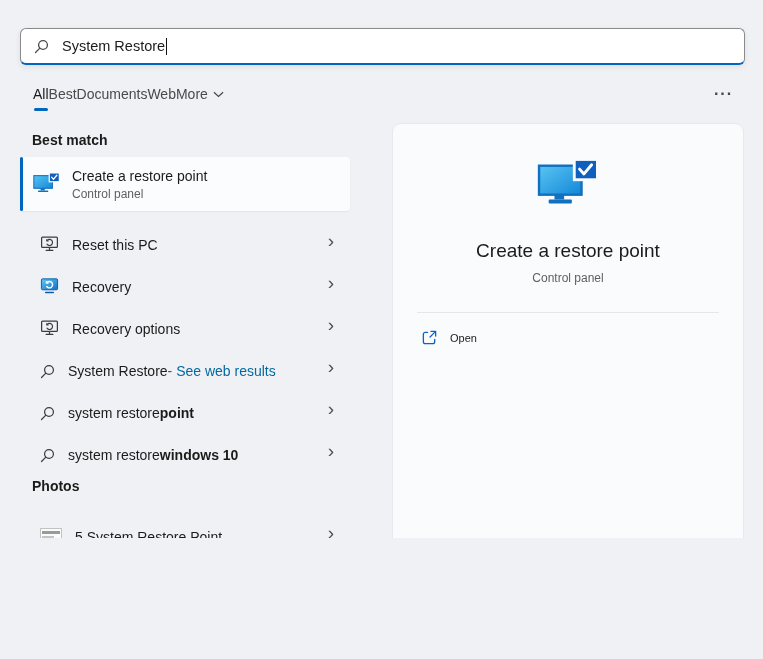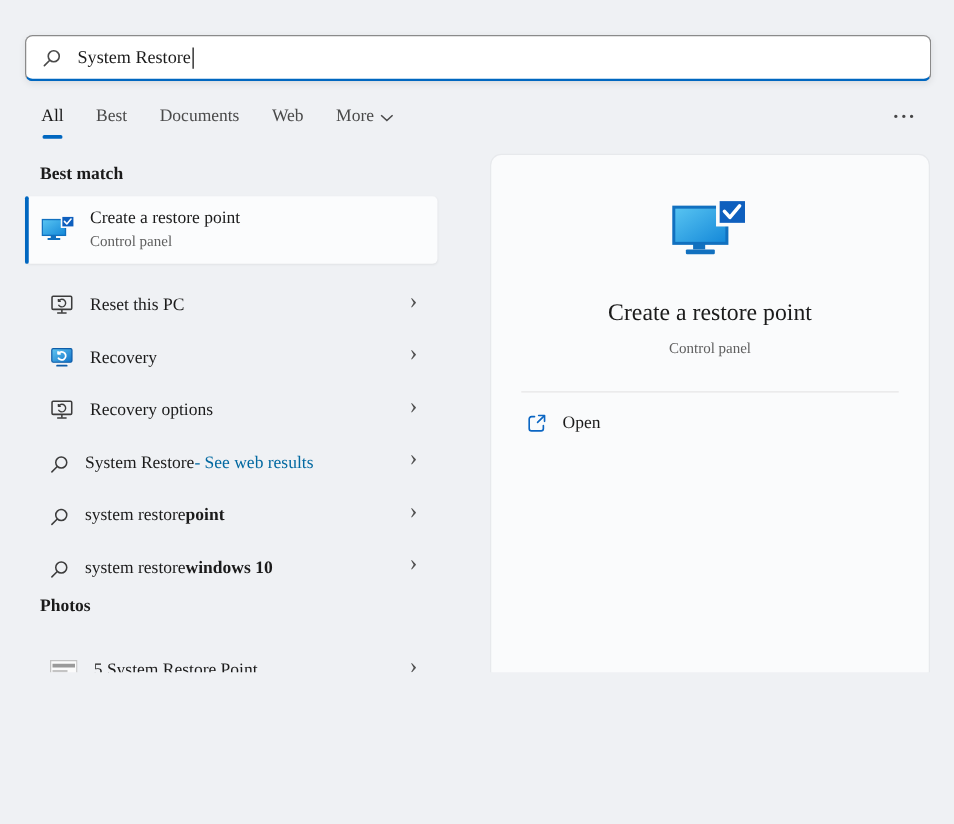--- a/index.html
+++ b/index.html
@@ -1,36 +1,36 @@
 <!DOCTYPE html>
 <html><head>
 <meta charset="utf-8">
 <style>
   * { margin:0; padding:0; box-sizing:border-box; }
   html,body { background:#eff1f4; }
   .root {
     width:763px; height:538px; overflow:hidden; position:relative;
     background:#eff1f4; color:#1b1b1b;
-    font-family:Liberation Serif, serif;
+    font-family:Liberation Sans, sans-serif;
     border-radius:16px;
   }
   
   .searchbar {
     display:flex; align-items:center;
     margin:28px 18px 0 20px; height:37px;
     background:#ffffff; border:1px solid #8a8a8a; border-bottom:2px solid #0067c0;
     border-radius:6px; padding:0 13px;
     box-shadow:0 2px 6px rgba(0,0,0,.08);
   }
   .searchbar .q { margin-left:13px; font-size:14.5px; color:#1b1b1b; }
   .caret { display:inline-block; width:1px; height:17px; background:#111;
     margin-left:1px; vertical-align:middle; animation:blink 1.1s step-end infinite; }
   @keyframes blink { 50% { opacity:0; } }
   
-  .tabs { display:flex; align-items:flex-end; gap:26px;
+  .tabs { display:flex; align-items:flex-end; 
     margin:20px 30px 0 33px; font-size:14px; color:#4a4a4a; }
   .tab { padding-bottom:9px; position:relative; cursor:pointer;
     display:flex; align-items:center; gap:5px; }
   .tab.active { color:#191919; }
   .tab.active::after { content:""; position:absolute; left:1px; right:1px; bottom:0;
     height:3px; border-radius:1.5px; background:#0067c0; }
   .dots { margin-left:auto; font-size:16px; font-weight:700; letter-spacing:1px;
     color:#454545; padding-bottom:8px; cursor:pointer; }
   
   .content { display:flex; align-items:flex-start; margin-top:13px; padding:0 20px;gap:33px; }
@@ -54,21 +54,21 @@
     padding-bottom:3px; font-weight:400; }
   
   .right { flex:1; margin-left:10px; height:526px;
     background:#fafbfc; border-radius:8px;
     display:flex; flex-direction:column; align-items:center;
     padding-top:34px; box-shadow:0 0 0 1px rgba(0,0,0,.03); }
   .pv-title { font-size:19px; margin-top:26px; }
   .pv-sub { font-size:12px; color:#5f5f5f; margin-top:9px; }
   .pv-div { align-self:stretch; height:1px; background:#e6e6e6; margin:27px 24px 0 24px; }
   .pv-open { align-self:stretch; display:flex; align-items:center; gap:12px;
-    padding:16px 28px; font-size:14px; cursor:pointer; color:#1b1b1b; }
+    padding:16px 28px; font-size:11px; cursor:pointer; color:#1b1b1b; }
   svg { display:block; }
 </style>
 </head>
 <body>
 
 <div class="root">
 
   <div class="searchbar">
     <span>
       <svg width="15" height="15" viewBox="0 0 16 16">

